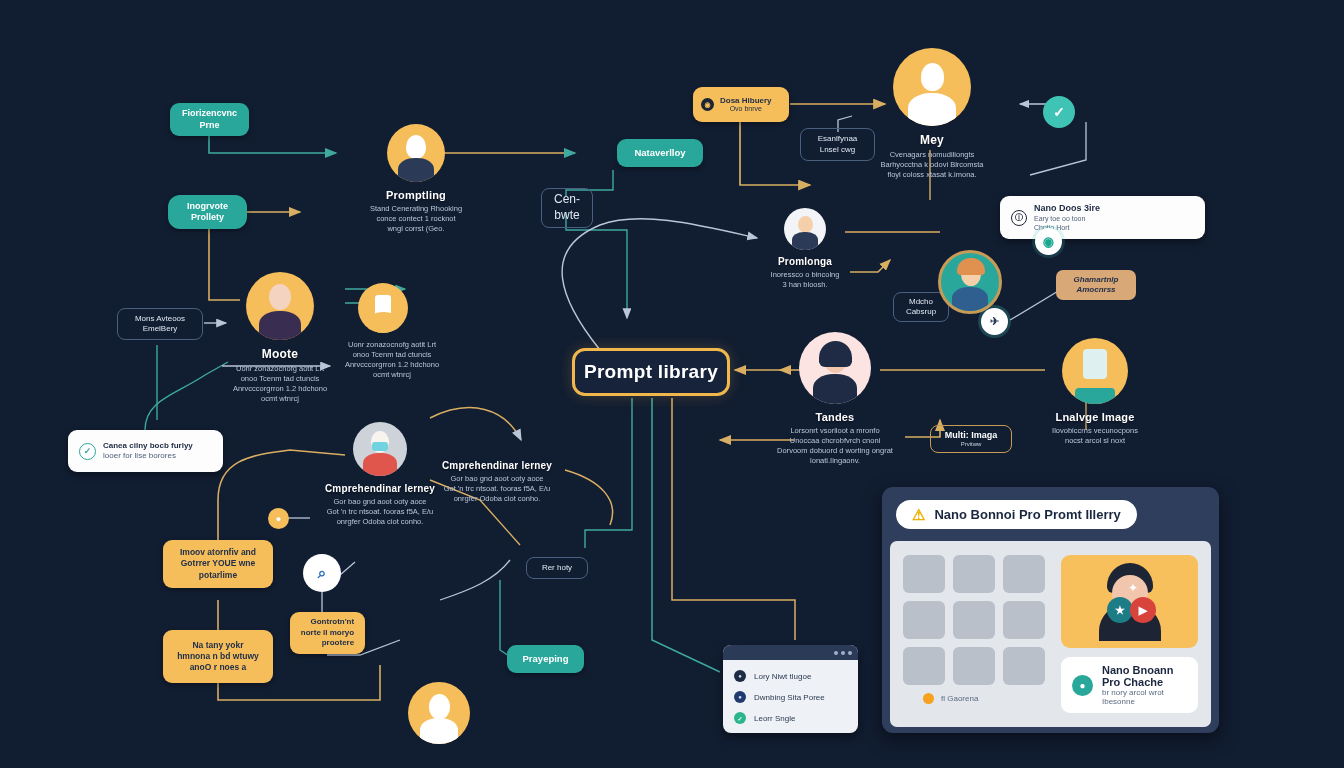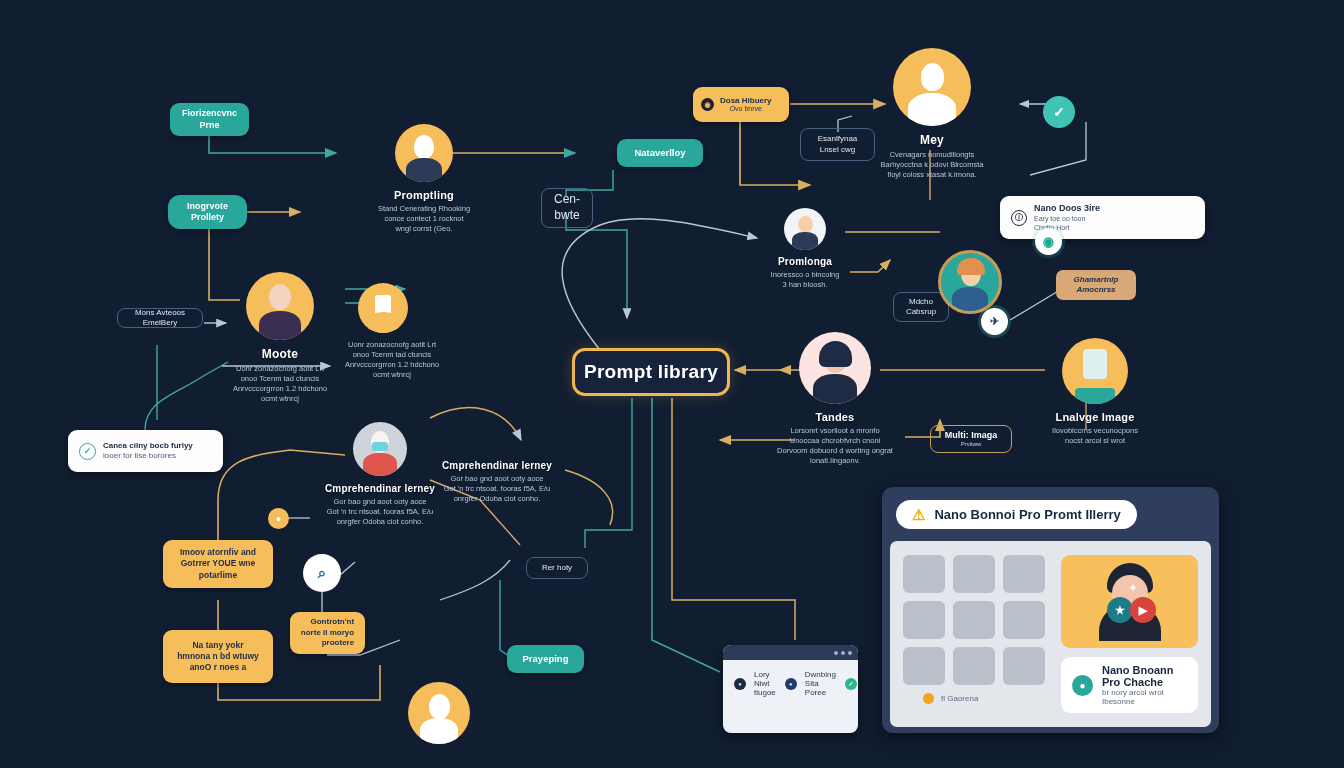--- a/index.html
+++ b/index.html
@@ -141,21 +141,21 @@
     border-radius: 8px;
     overflow: hidden;
     box-shadow: 0 4px 10px rgba(0,0,0,.45);
   }
   .mini-bar {
     height: 15px; background: #2b3b57;
     display: flex; align-items: center; justify-content: flex-end;
     gap: 3px; padding-right: 6px;
   }
   .mini-bar i { width: 4px; height: 4px; border-radius: 50%; background: #9fb0c9; display: block; }
-  .mini-rows { padding: 10px 11px; display: flex; gap: 9px; }
+  .mini-rows { padding: 10px 11px; display: flex; flex-direction: column; gap: 9px; }
   .mini-row { display: flex; align-items: center; gap: 8px; font-size: 8px; color: #2b3a52; }
 
   
   #ui-panel {
     background: #2e3e5c;
     border-radius: 11px;
     overflow: hidden;
     box-shadow: 0 6px 18px rgba(0,0,0,.5);
   }
   #ui-panel-head { height: 54px; display: flex; align-items: center; padding: 0 14px; }
@@ -297,21 +297,21 @@
 Amocnrss</div>
 
   <div class="node box-outline" style="left:541px;top:188px;width:52px;height:40px;font-size:12px;">Cen-bwte</div>
 
   <div class="node box-outline" style="left:800px;top:128px;width:75px;height:33px;font-size:8px;white-space:pre-line;">Esanlfynaa
 Lnsel cwg</div>
 
   <div class="node box-outline" style="left:893px;top:292px;width:56px;height:30px;font-size:8px;white-space:pre-line;">Mdcho
 Cabsrup</div>
 
-  <div class="node box-outline" style="left:117px;top:308px;width:86px;height:20px;font-size:8px;white-space:pre-line;">Mons Avteoos
+  <div class="node box-outline" style="left:117px;top:308px;width:86px;height:32px;font-size:8px;white-space:pre-line;">Mons Avteoos
 EmelBery</div>
 
   <div class="node box-outline" style="left:526px;top:557px;width:62px;height:22px;font-size:8px;">Rer hoty</div>
 
   <div class="node box-outline-gold" style="left:930px;top:425px;width:82px;height:28px;">
     <b style="font-size:9px;">Multi: Imaga</b>
     <span style="font-size:6px;color:#c8d3e2;">Prvitww</span>
   </div>
 
   <div class="node card-white" style="left:1000px;top:196px;width:205px;height:43px;">
@@ -334,21 +334,21 @@
   <div class="node chip" style="left:1035px;top:228px;width:27px;height:27px;background:#ffffff;color:#1aa78f;font-size:13px;box-shadow:0 0 0 3px rgba(63,195,181,.18);">◉</div>
 
   <div class="node chip" style="left:981px;top:308px;width:27px;height:27px;background:#ffffff;color:#2b3b57;font-size:11px;box-shadow:0 0 0 3px rgba(63,195,181,.25);">✈</div>
 
   <div class="node chip" style="left:268px;top:508px;width:21px;height:21px;background:#f6be5b;color:#ffffff;font-size:9px;">●</div>
 
   <div class="node chip" style="left:1043px;top:96px;width:32px;height:32px;background:#3fc3b5;color:#ffffff;font-size:14px;">✓</div>
 
   <div class="node chip" style="left:303px;top:554px;width:38px;height:38px;background:#ffffff;color:#2b6fb8;font-size:15px;">⌕</div>
 
-  <div class="node" style="left:344px;top:124px;width:160px;">
+  <div class="node" style="left:336px;top:124px;width:160px;">
     <div class="avatar" style="width:58px;height:58px;background:#f6be5b;margin:0 auto;">
       <div class="av-head" style="left:19px;top:11px;width:20px;height:24px;background:#ffffff;border-radius:50% 50% 45% 45%;"></div>
       <div class="av-body" style="background:#2b3b57;"></div>
     </div>
     <div class="node-title" style="font-size:11px;margin-top:7px;">Promptling</div>
     <div class="node-desc" style="font-size:7.5px;margin-top:3px;white-space:pre-line;">Stand Cenerating Rhooking
 conce contect 1 rocknot
 wngl corrst (Geo.</div>
   </div>
 
@@ -438,21 +438,21 @@
     <div class="av-body" style="background:#ffffff;"></div>
   </div>
 
   <div class="node" style="left:1020px;top:338px;width:150px;">
     <div class="avatar" style="width:66px;height:66px;background:#f6be5b;margin:0 auto;">
       <div class="av-head" style="left:21px;top:11px;width:24px;height:30px;background:#dff0f0;border-radius:4px;"></div>
       <div class="av-body" style="background:#2aa79b;height:24%;border-radius:4px 4px 0 0;"></div>
     </div>
     <div class="node-title" style="font-size:11px;margin-top:7px;">Lnalvge Image</div>
     <div class="node-desc" style="font-size:7.5px;margin-top:3px;white-space:pre-line;">Ilovobiccrns vecunocpons
-nocst arcol sl wrot</div>
+nocst arcol sl noxt</div>
   </div>
 
   <div id="central" class="node" style="left:572px;top:348px;width:158px;height:48px;">Prompt library</div>
 
   <div class="node mini-browser" style="left:723px;top:645px;width:135px;height:88px;">
     <div class="mini-bar">
       <i></i>
         <i></i>
         <i></i>
     </div>

